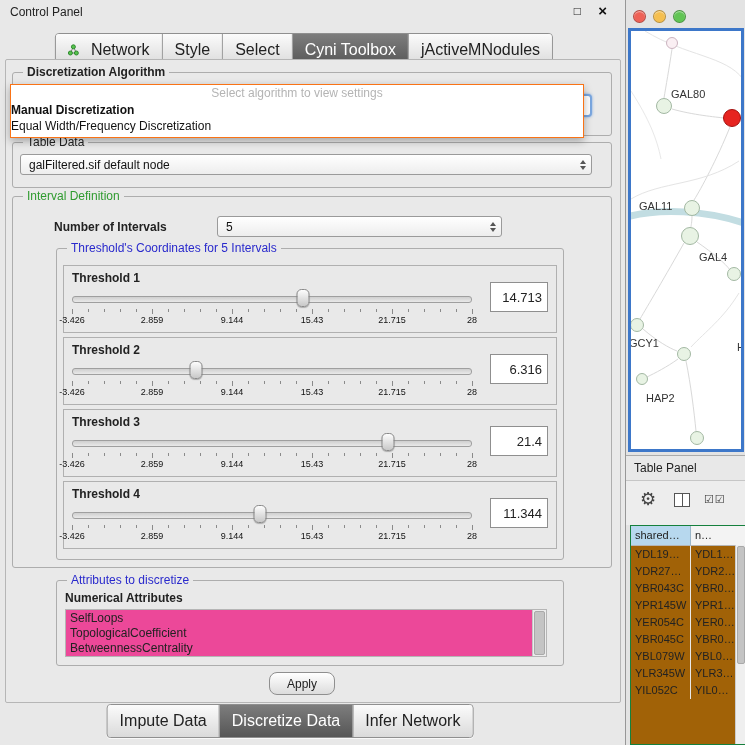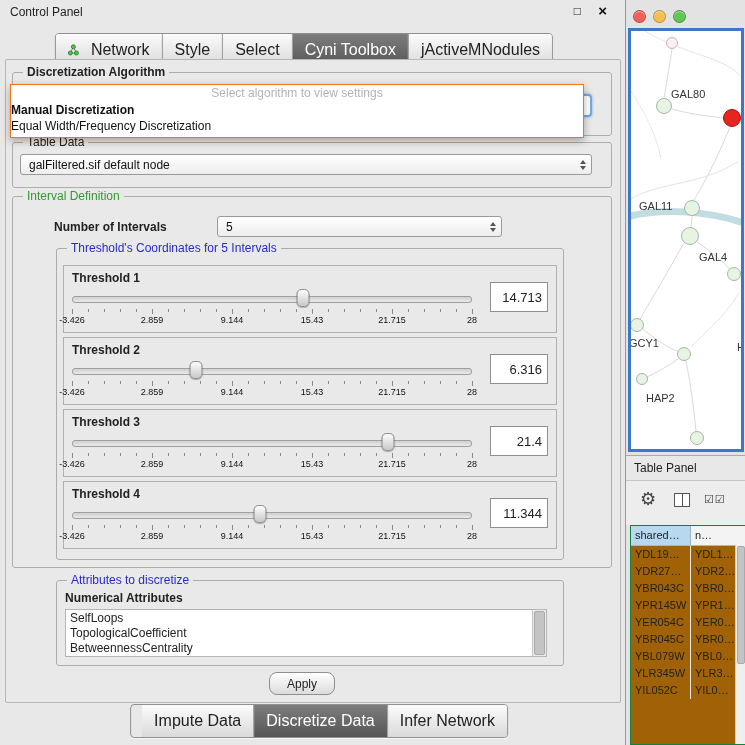--- a/index.html
+++ b/index.html
@@ -13,21 +13,21 @@
   .close-icon{position:absolute;right:18px;top:2px;font-size:15px;font-weight:bold;color:#111;}
 
   .segbar{position:absolute;display:flex;border:1px solid #8f8f8f;border-radius:4px;overflow:hidden;
           box-shadow:0 1px 0 rgba(255,255,255,.7);}
   .segbar .seg{display:flex;align-items:center;gap:12px;padding:0 12px;height:32px;font-size:16px;
           color:#222;background:linear-gradient(#fbfbfb,#dadada);border-left:1px solid #9b9b9b;white-space:nowrap;}
   .segbar .seg:first-child{border-left:none;}
   .segbar .seg.sel{background:linear-gradient(#7d7d7d,#565656);color:#fff;}
   .tabicon{display:flex;align-items:center;}
   #topTabs{top:33px;left:304px;transform:translateX(-50%);}
-  #bottomTabs{top:704px;left:319px;transform:translateX(-50%);padding-left:11px;}
+  #bottomTabs{top:704px;left:290px;transform:translateX(-50%);}
 
   .main-border{position:absolute;left:5px;top:59px;width:614px;height:642px;border:1px solid #b6b6b6;
                border-radius:2px;background:#e9e9e9;}
 
   .group{position:absolute;border:1px solid #adadad;border-radius:3px;}
   .gtitle{position:absolute;top:-8px;left:10px;background:#e9e9e9;padding:0 4px;font-size:12px;white-space:nowrap;}
   .gtitle.bold{font-weight:bold;}
   .gtitle.green{color:#2f9b2f;}
   .gtitle.blue{color:#2929cc;}
 
@@ -64,21 +64,21 @@
   .ticks{position:absolute;left:8px;right:84px;top:43px;height:5px;}
   .tick{position:absolute;top:0;width:1px;height:3px;background:#8a8a8a;}
   .tick.major{height:5px;}
   .ticklabels{position:absolute;left:8px;right:84px;top:49px;height:10px;}
   .ticklab{position:absolute;top:0;transform:translateX(-50%);font-size:9px;color:#111;white-space:nowrap;}
   .vbox{position:absolute;right:8px;top:16px;width:58px;height:30px;background:#fff;border:1px solid #8f8f8f;
         display:flex;align-items:center;justify-content:flex-end;padding-right:5px;font-size:13px;box-sizing:border-box;}
 
   .attrs-group{left:56px;top:580px;width:506px;height:84px;}
   .attr-title{position:absolute;left:8px;top:10px;font-size:12px;font-weight:bold;}
-  .attr-listwrap{position:absolute;left:8px;top:28px;width:482px;height:48px;background:#ffffff;
+  .attr-listwrap{position:absolute;left:8px;top:28px;width:482px;height:48px;background:#ec4899;
                  border:1px solid #b5b5b5;box-sizing:border-box;overflow:hidden;}
   .attr-list{position:absolute;left:0;top:0;right:14px;bottom:0;padding:1px 0 0 4px;font-size:12px;}
   .litem{height:15px;line-height:15px;white-space:nowrap;}
   .vscroll{position:absolute;right:0;top:0;bottom:0;width:13px;background:#ececec;border-left:1px solid #c5c5c5;}
   .vthumb{position:absolute;left:1px;right:1px;top:1px;bottom:1px;background:#c4c4c4;border:1px solid #a9a9a9;border-radius:2px;}
 
   .apply-btn{position:absolute;left:269px;top:672px;width:64px;height:21px;border:1px solid #8f8f8f;border-radius:8px;
              background:linear-gradient(#ffffff,#dcdcdc);display:flex;align-items:center;justify-content:center;font-size:12px;}
 
   

